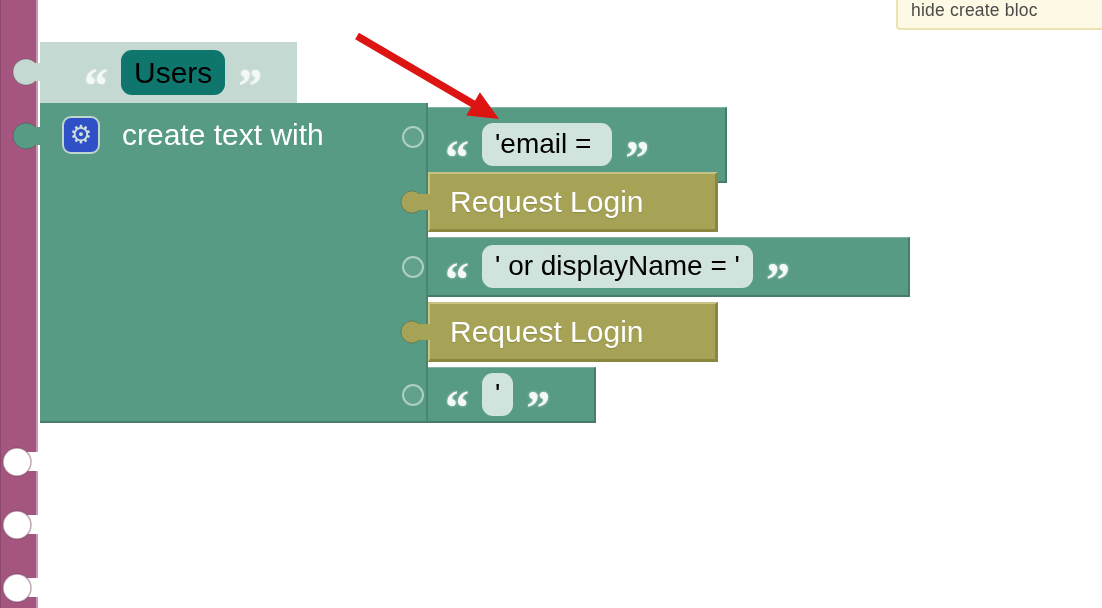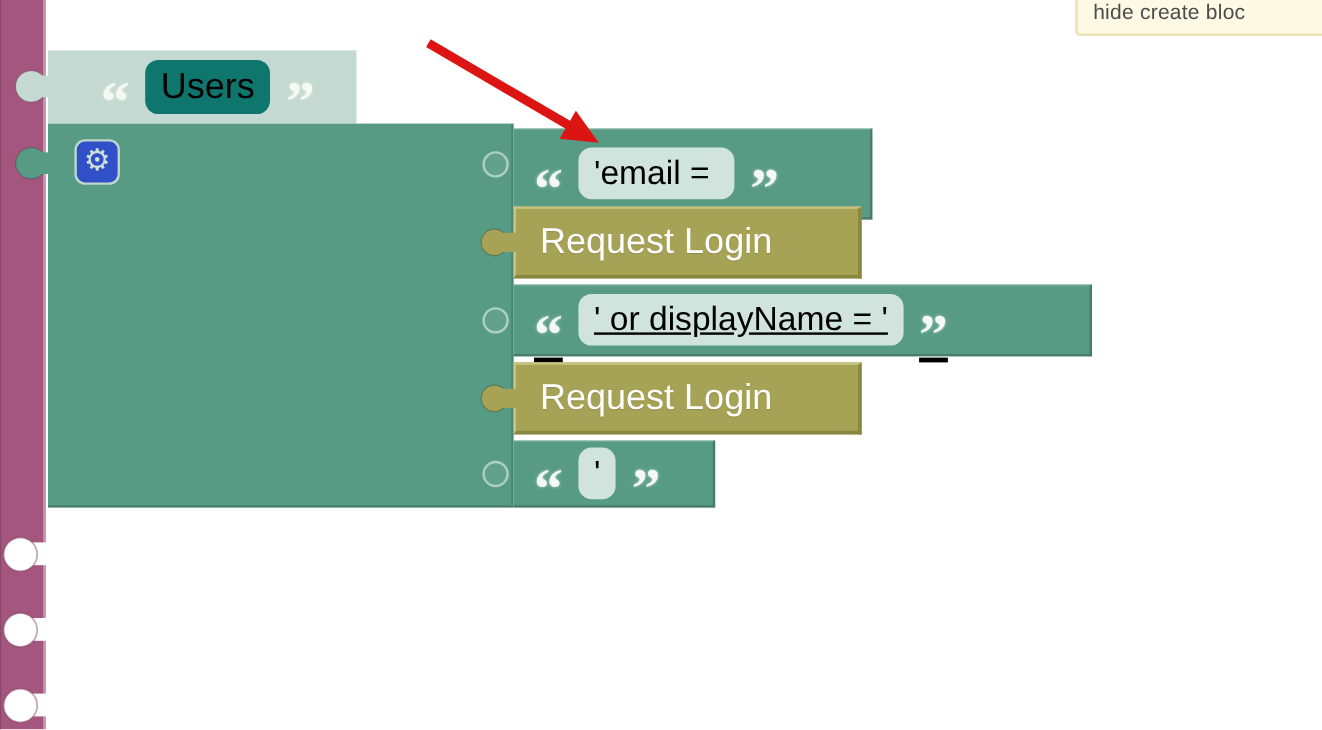--- a/index.html
+++ b/index.html
@@ -76,34 +76,35 @@
     <span class="q">“</span>
     <span class="field field-bright">Users</span>
     <span class="q">”</span>
   </div>
 
   <div class="block blk-teal parent" style="left:40px;top:103px;width:388px;height:320px;">
     <div class="hdr">
       <div class="gear-btn">
         <span class="gear-glyph">⚙</span>
       </div>
+      <span class="blk-label">create text with</span>
     </div>
   </div>
 
   <div class="block blk-teal inner-teal strRow" style="left:428px;top:107px;width:299px;height:76px;">
     <span class="q">“</span>
     <span class="field">'email = </span>
     <span class="q">”</span>
   </div>
 
   <div class="block blk-olive" style="left:428px;top:172px;width:290px;height:60px;">
     <span class="olive-label">Request Login</span>
   </div>
 
-  <div class="block blk-teal inner-teal strRow" style="left:428px;top:237px;width:482px;height:60px;text-decoration:underline;">
+  <div class="block blk-teal inner-teal strRow" style="left:428px;top:237px;width:482px;height:60px;">
     <span class="q">“</span>
     <span class="field">' or displayName = '</span>
     <span class="q">”</span>
   </div>
 
   <div class="block blk-olive" style="left:428px;top:302px;width:290px;height:60px;">
     <span class="olive-label">Request Login</span>
   </div>
 
   <div class="block blk-teal inner-teal strRow" style="left:428px;top:367px;width:168px;height:56px;">

